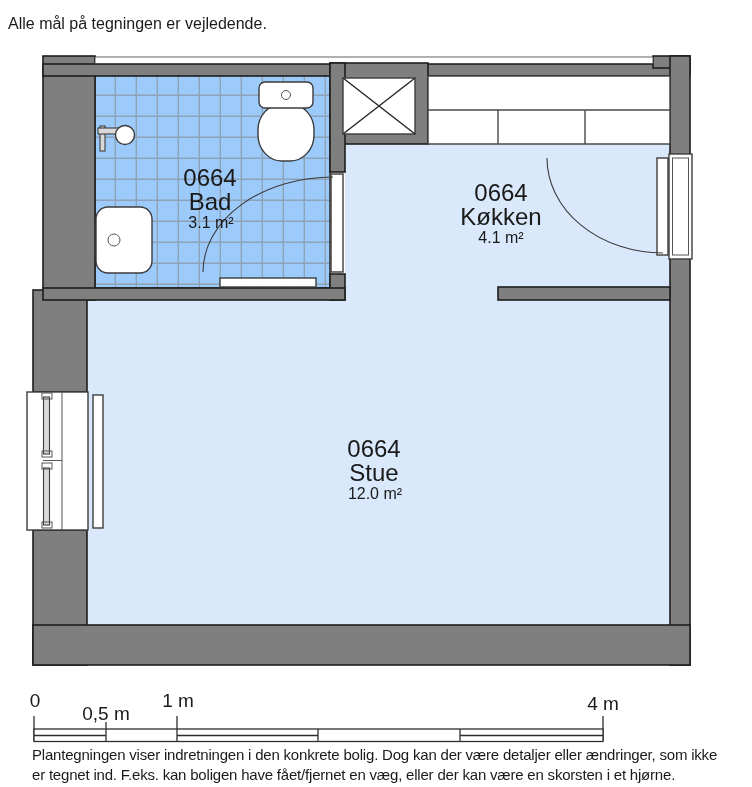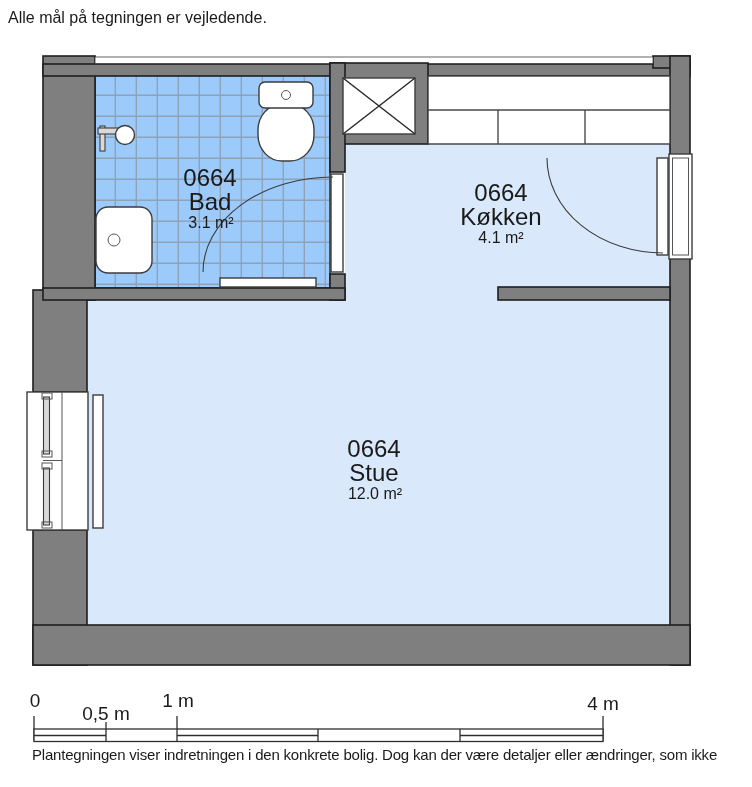--- a/index.html
+++ b/index.html
@@ -1,21 +1,21 @@
 <!DOCTYPE html>
 <html style="--wall: #7f7f7f; --outline: #1f1f1f; --tile: #9ccafa; --tileGrid: #8fa3b8; --floor: #d9e9fb; --fixture: #ffffff; --text: #1a1a1a;"><head>
 <meta charset="utf-8">
 <style>
   html,body{margin:0;padding:0;}
   body{
     width:752px;height:787px;position:relative;background:#fff;
     font-family:"Liberation Sans",sans-serif;color:var(--text,#1a1a1a);
     overflow:hidden;
   }
-  .note{position:absolute;top:9px;left:8px;font-size:16px;white-space:nowrap;}
+  .note{position:absolute;top:15px;left:8px;font-size:16px;white-space:nowrap;}
   .plan-svg{position:absolute;top:0;left:0;}
   .wall{fill:var(--wall,#7f7f7f);stroke:var(--outline,#1f1f1f);stroke-width:1.6;}
   .slit{fill:#fff;stroke:#3c3c3c;stroke-width:0.8;}
   .floor{fill:var(--floor,#d9e9fb);}
   .tilearea{stroke:#2a2a2a;stroke-width:1.5;}
   .fixture{fill:var(--fixture,#fff);stroke:#3c3c3c;stroke-width:1.4;}
   .fixgray{fill:#d9d9d9;stroke:#3c3c3c;stroke-width:1.1;}
   .thin{fill:none;stroke:#555;stroke-width:1;}
   .cline{fill:none;stroke:#4a4a4a;stroke-width:1.4;}
   .arc{fill:none;stroke:#3c3c3c;stroke-width:1.1;}
@@ -139,13 +139,14 @@
       <text class="scale-lbl" x="35" y="707">0</text>
       <text class="scale-lbl" x="106" y="720">0,5 m</text>
       <text class="scale-lbl" x="178" y="707">1 m</text>
       <text class="scale-lbl" x="603" y="710">4 m</text>
     </g>
   </g>
 </svg>
 
 <div class="footer">
   <div>Plantegningen viser indretningen i den konkrete bolig. Dog kan der være detaljer eller ændringer, som ikke</div>
+  <div>er tegnet ind. F.eks. kan boligen have fået/fjernet en væg, eller der kan være en skorsten i et hjørne.</div>
 </div>
 
 </body></html>

